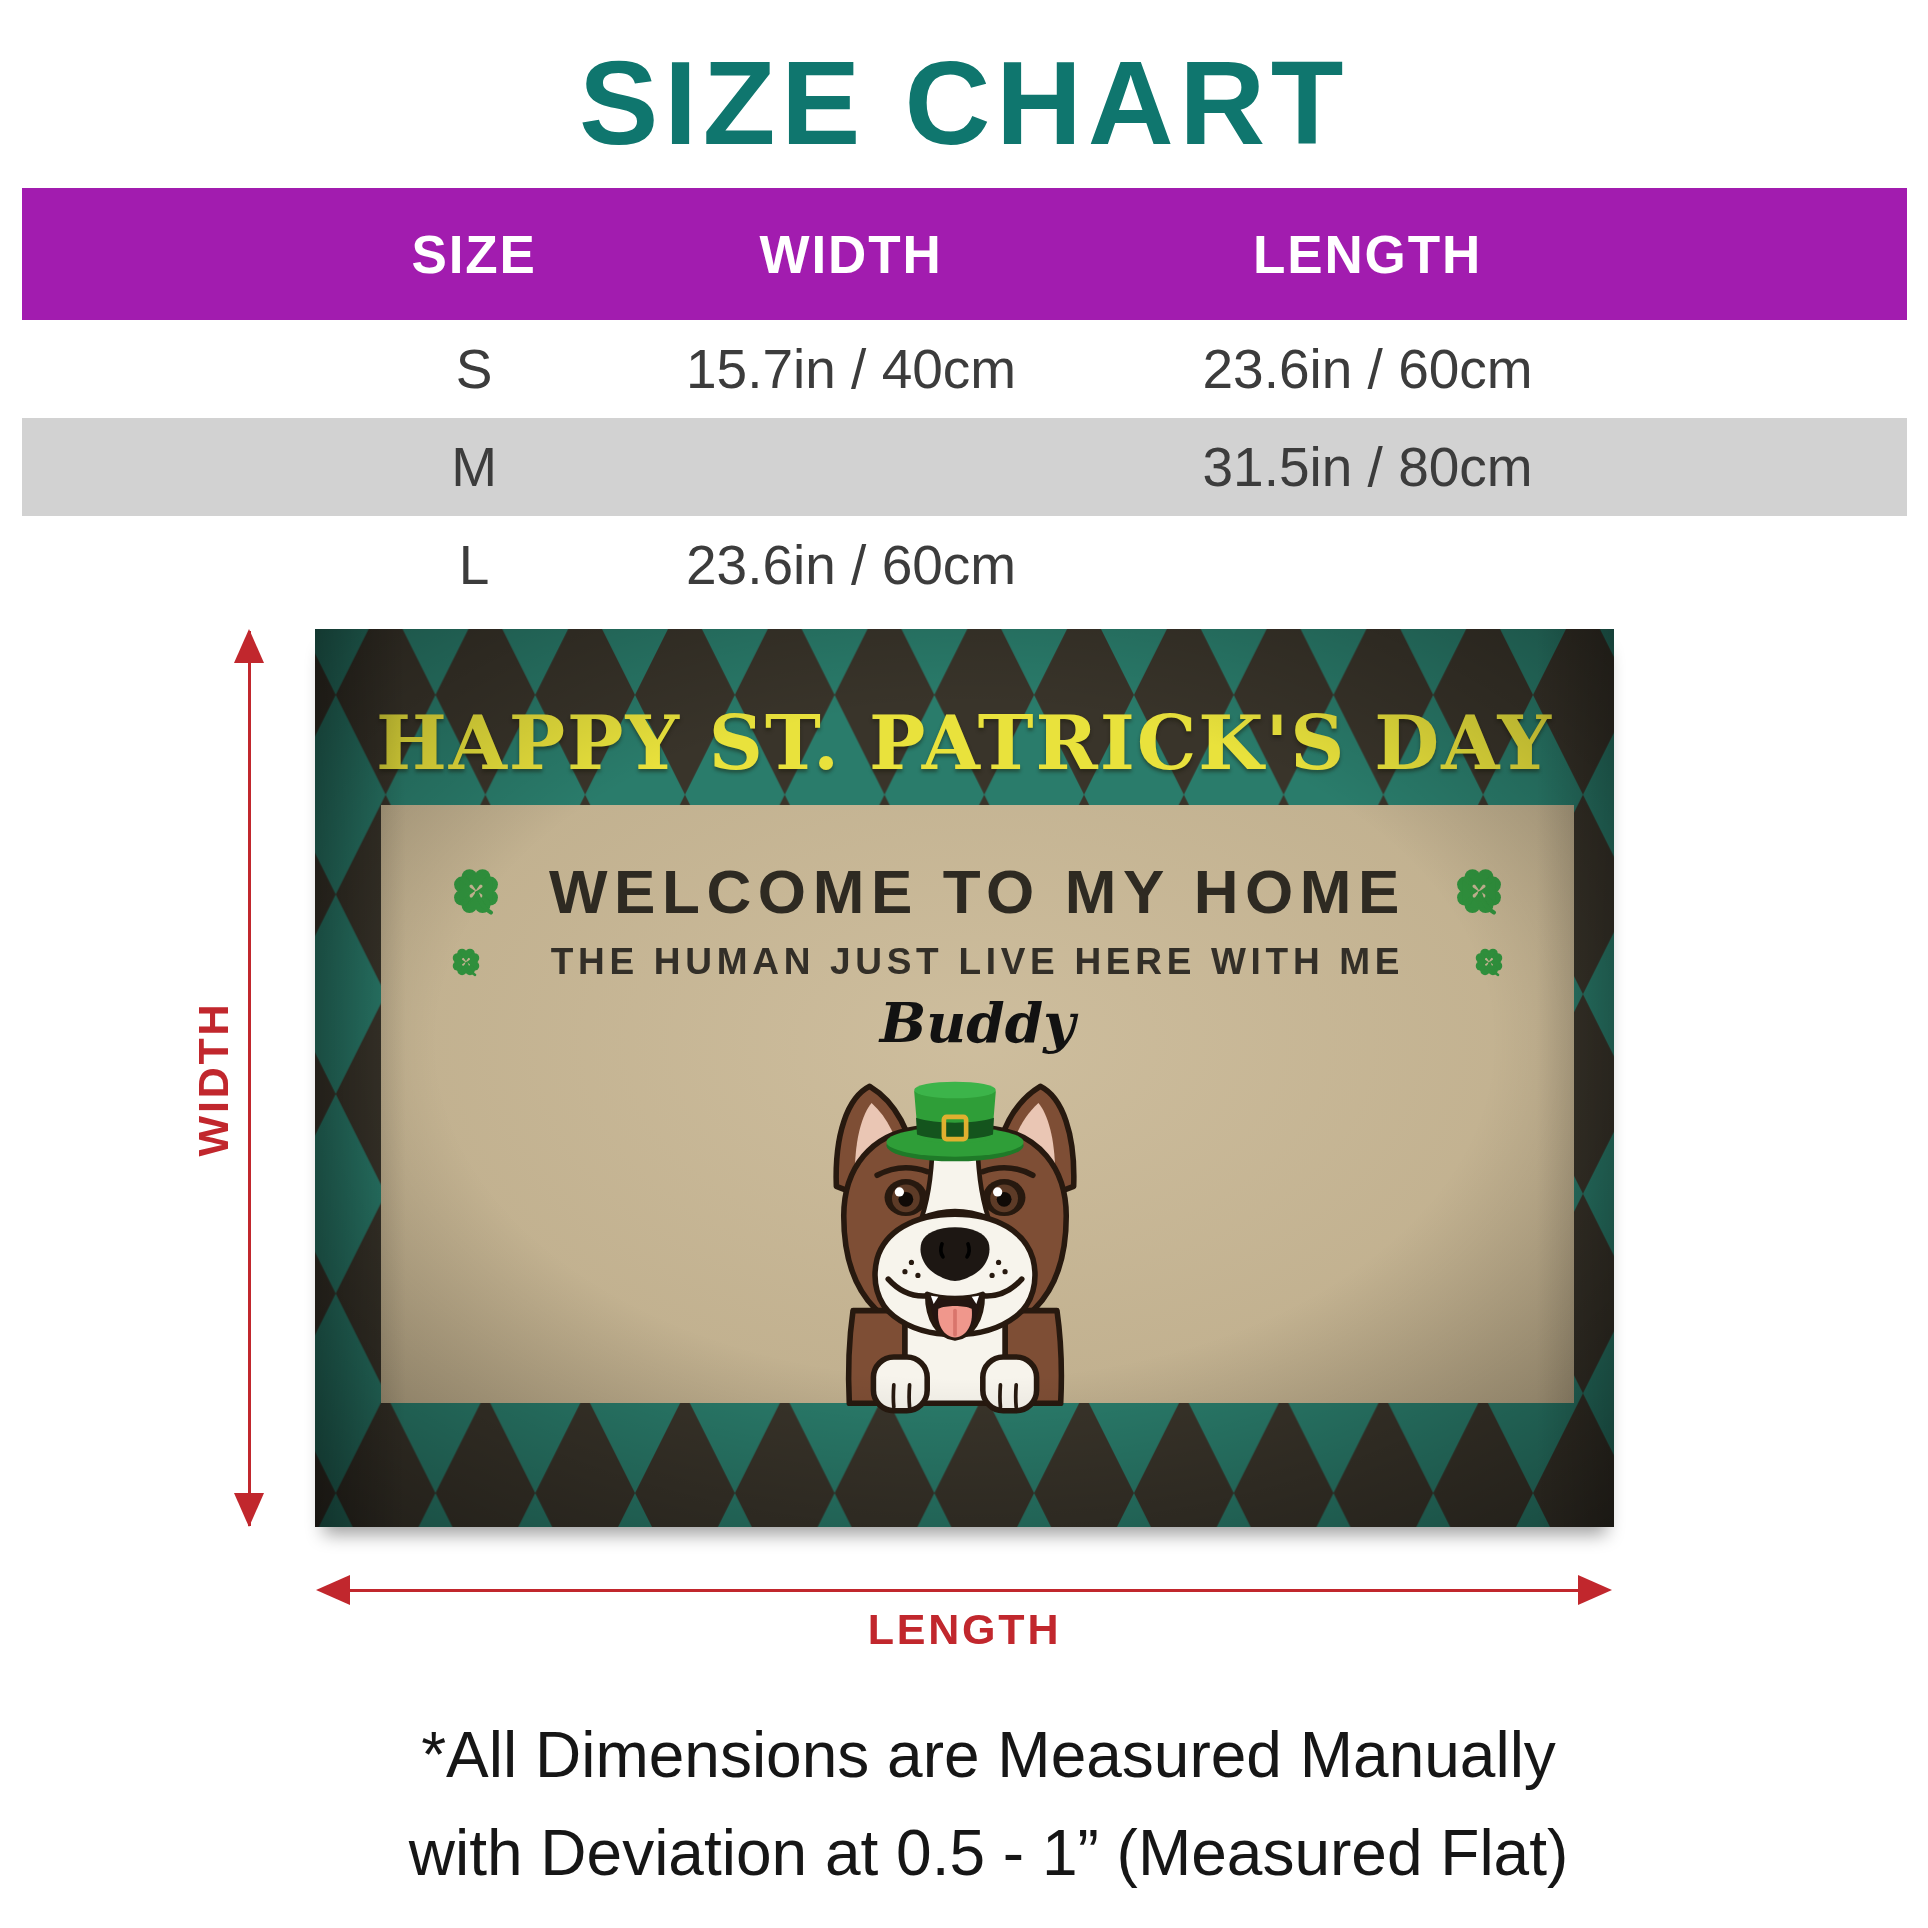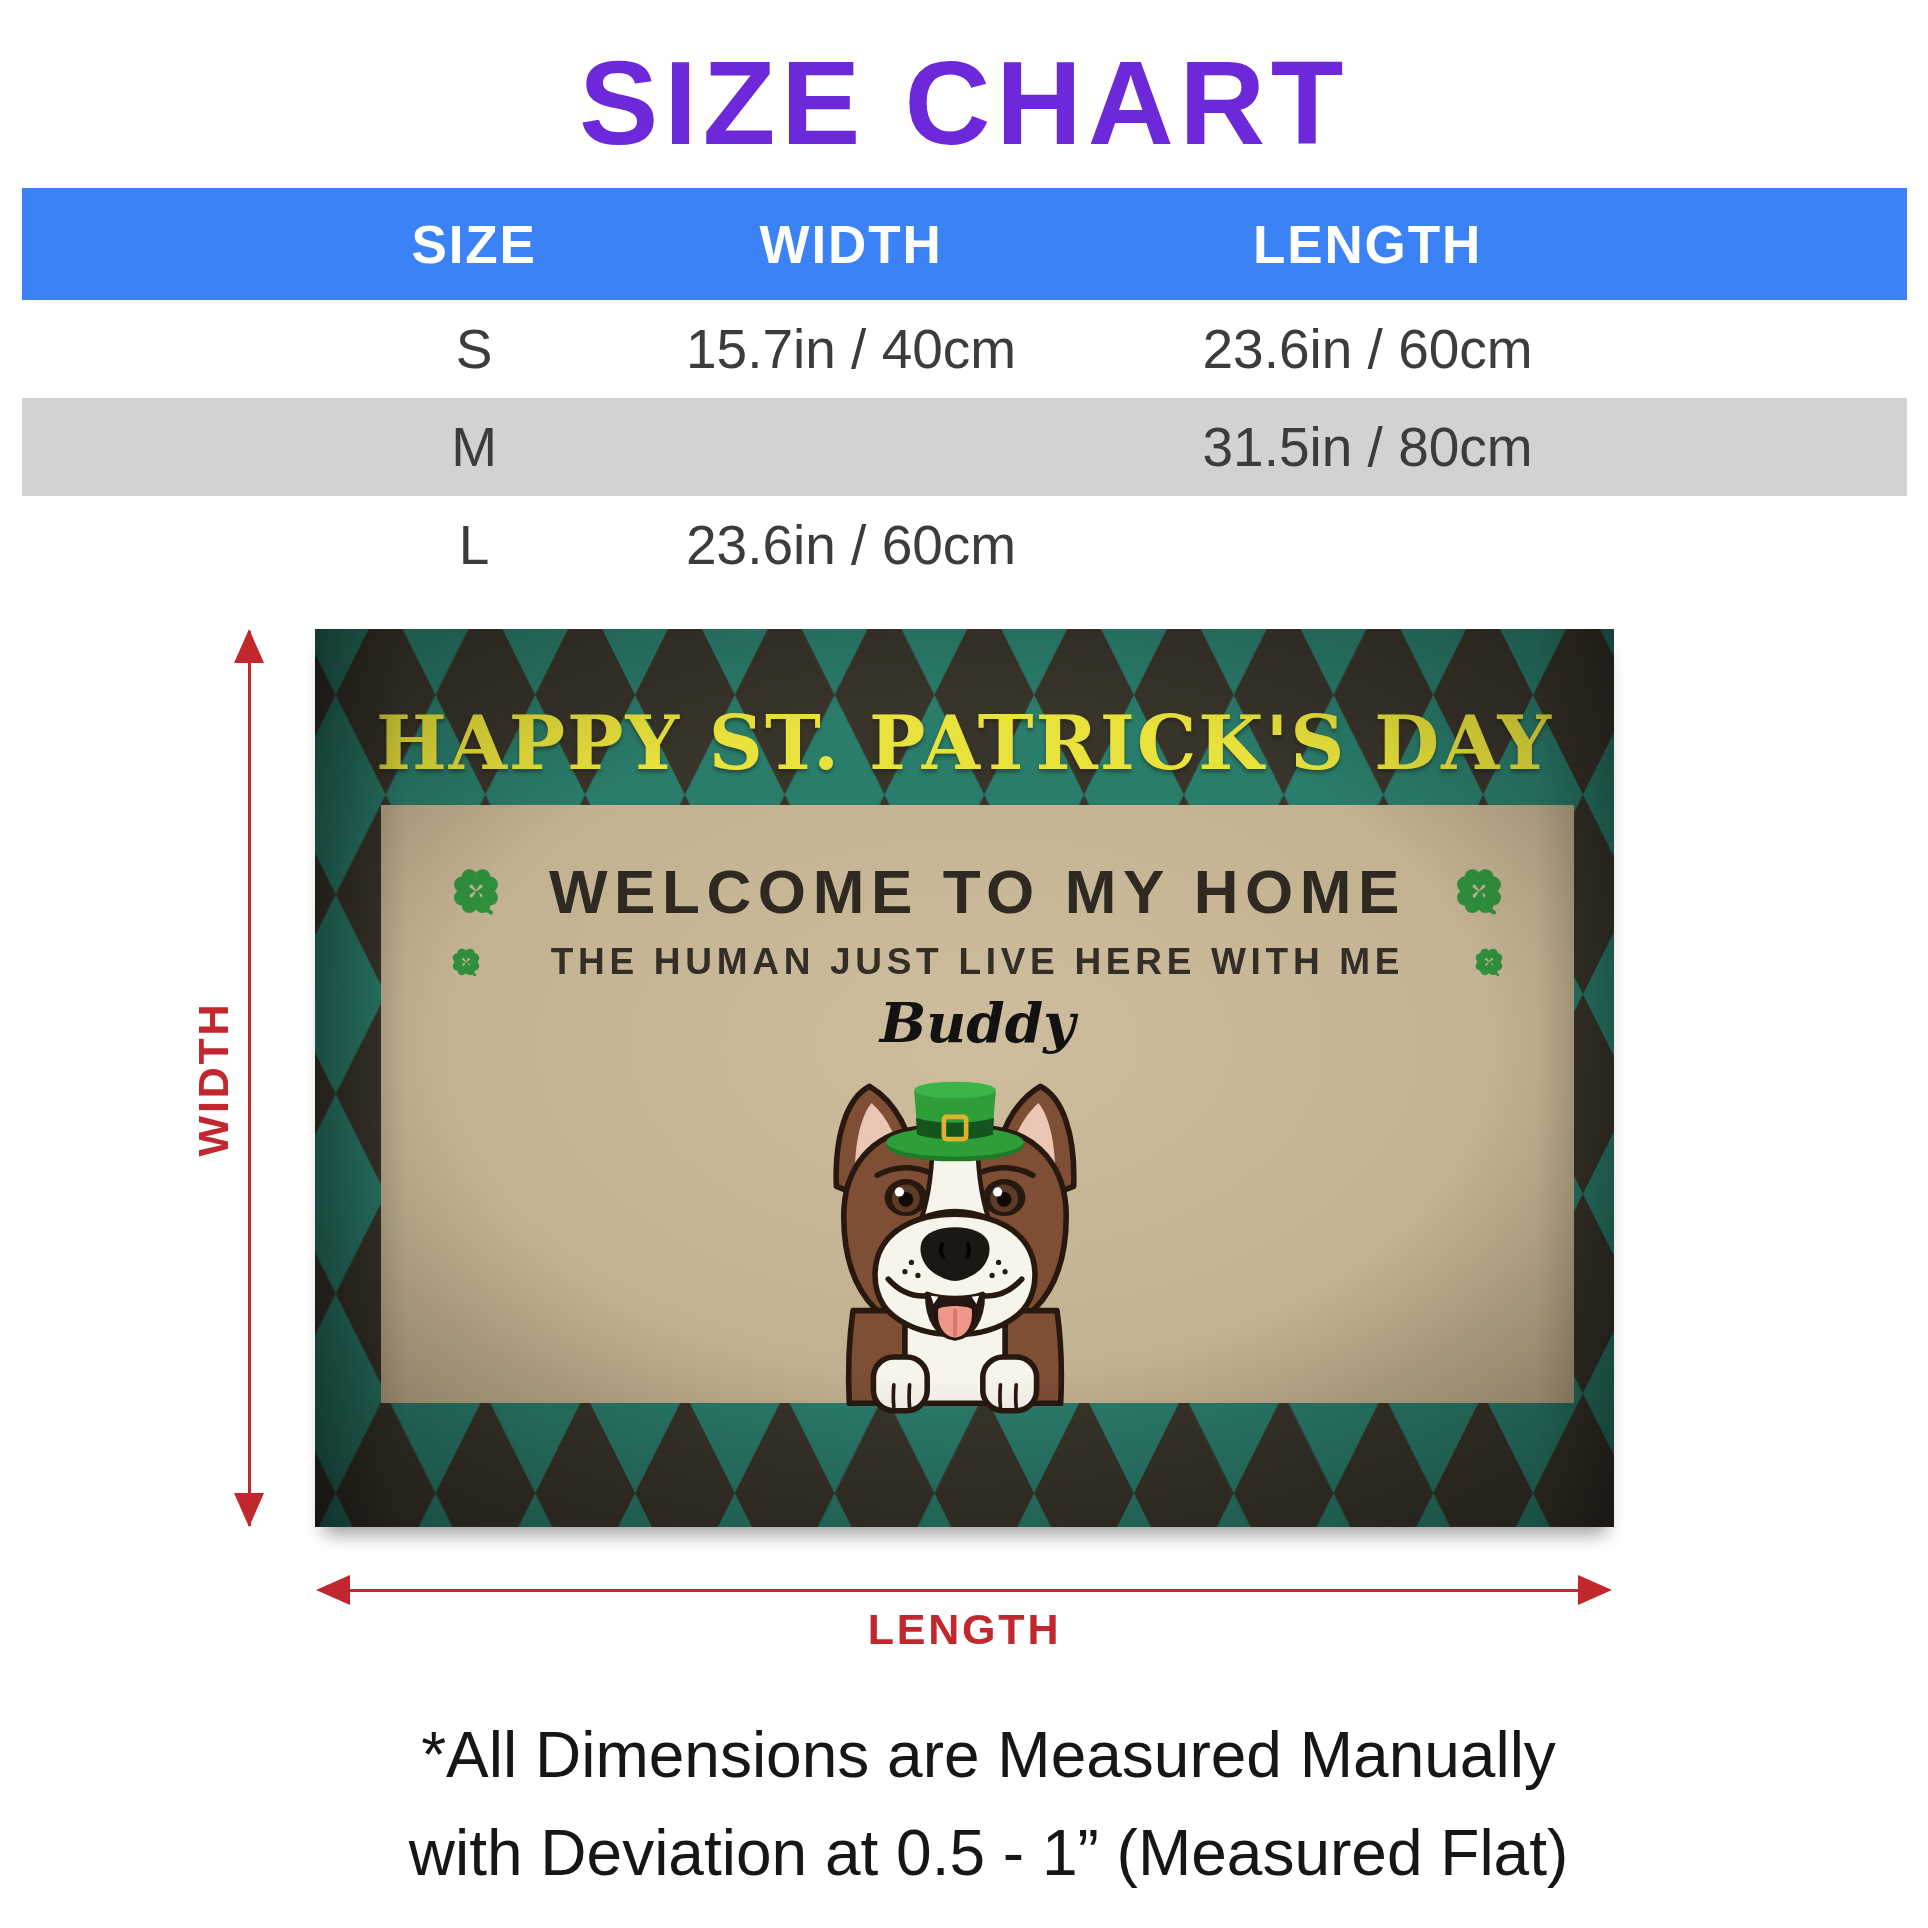--- a/index.html
+++ b/index.html
@@ -3,25 +3,25 @@
 <meta charset="utf-8">
 <style>
   html,body { margin:0; padding:0; background:#ffffff; }
   .canvas {
     position:relative; width:1928px; height:1928px; overflow:hidden;
     background:#ffffff; font-family:"Liberation Sans", sans-serif;
   }
   
   .page-title {
     position:absolute; left:0; right:0; top:34px; text-align:center;
-    font-size:119px; font-weight:bold; letter-spacing:5.6px; color:#6d28d9;
+    font-size:119px; font-weight:bold; letter-spacing:5.6px; color:#0f766e;
   }
   
   .size-table { position:absolute; left:21.7px; top:188px; width:1885px; }
-  .t-head { position:relative; height:112px; background:#3b82f6; }
+  .t-head { position:relative; height:132px; background:#a21caf; }
   .t-row  { position:relative; height:98px; background:#ffffff; }
   .row-gray { background:#d2d2d2; }
   .size-table span {
     position:absolute; top:50%; transform:translate(-50%,-50%); white-space:nowrap;
   }
   .c1 { left:24%; } .c2 { left:44%; } .c3 { left:71.4%; }
   .t-head span { color:#ffffff; font-weight:bold; font-size:53px; letter-spacing:1.9px; }
   .t-row span  { color:#3c3c3c; font-size:55px; }
   
   .mat {

